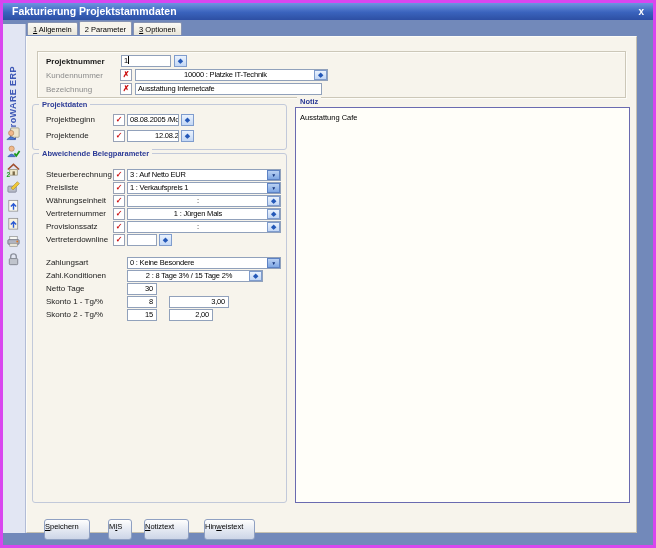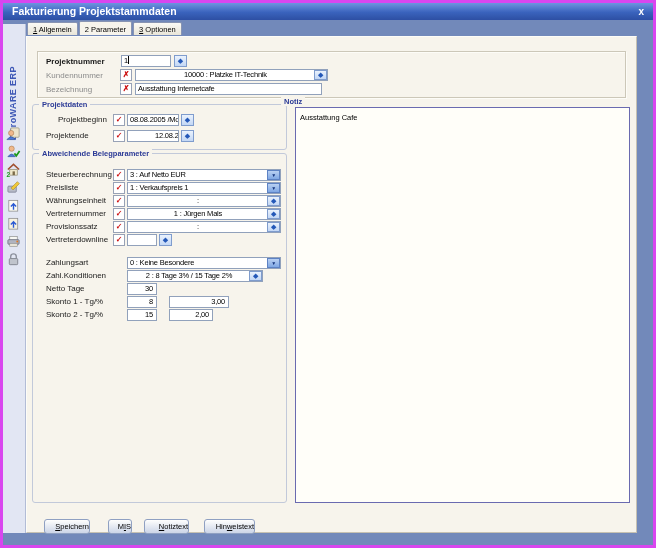--- a/index.html
+++ b/index.html
@@ -51,23 +51,23 @@
   .spin.inbtn,.drop.inbtn{height:10px;line-height:8px;border-width:1px;}
   .spin.abs{position:absolute;}
   .drop{width:13px;height:12px;border:1px solid #5d82c4;background:linear-gradient(#b9d0f2,#7fa7e4);
         color:#16357e;font-size:5px;line-height:9px;text-align:center;}
   .xbtn,.cbx{position:absolute;width:12px;height:12px;background:#fff;border:1px solid #98a2b6;
         font-size:8px;line-height:10px;text-align:center;color:#cc1111;font-weight:bold;}
   
   .notebox{position:absolute;background:#fffef9;border:1px solid #6a6ab0;padding:3px 4px;}
   .noteline{font-size:7.5px;line-height:14px;color:#000;white-space:pre;}
   
-  .btn{position:absolute;height:15px;border:1px solid #8fa0c2;border-radius:3px;
+  .btn{position:absolute;height:21px;border:1px solid #8fa0c2;border-radius:3px;
        background:linear-gradient(#fefefd,#e2e7f1 55%,#ccd5e7);font-size:7.5px;line-height:13px;
-       text-align:right;color:#000;cursor:default;}
+       text-align:left;color:#000;cursor:default;}
 </style>
 </head>
 <body>
 
 <div id="window">
 
   <div class="titlebar">
     <span>Fakturierung Projektstammdaten</span>
     <span class="close">x</span>
   </div>
@@ -135,21 +135,21 @@
         <div class="xbtn" style="left:82px;top:17px;">✗</div>
         <div class="tb combo center" style="left:97px;top:17px;width:193px;"><span>10000 : Platzke IT-Technik</span><span class="spin inbtn">◆</span></div>
 
         <div class="flabel dim" style="left:8px;top:32px;">Bezeichnung</div>
         <div class="xbtn" style="left:82px;top:31px;">✗</div>
         <div class="tb" style="left:97px;top:31px;width:187px;"><span>Ausstattung Internetcafe</span></div>
       </div>
 
       <div class="fset" style="left:5px;top:67px;width:255px;height:46px;">
         <div class="legend">Projektdaten</div>
-        <div class="flabel" style="left:13px;top:9px;margin-left:12px;">Projektbeginn</div>
+        <div class="flabel" style="left:13px;top:9px;">Projektbeginn</div>
         <div class="cbx" style="left:80px;top:9px;">✓</div>
         <div class="tb" style="left:94px;top:9px;width:52px;"><span>08.08.2005 /Mo</span></div>
         <div class="spin abs" style="left:148px;top:9px;">◆</div>
         <div class="flabel" style="left:13px;top:25px;">Projektende</div>
         <div class="cbx" style="left:80px;top:25px;">✓</div>
         <div class="tb" style="left:94px;top:25px;width:52px;padding-left:27px;"><span>12.08.2005 /Fr</span></div>
         <div class="spin abs" style="left:148px;top:25px;">◆</div>
       </div>
 
       <div class="fset" style="left:5px;top:116px;width:255px;height:350px;">
@@ -191,21 +191,21 @@
 
         <div class="flabel" style="left:13px;top:142px;">Skonto 1 - Tg/%</div>
         <div class="tb right" style="left:94px;top:142px;width:30px;"><span>8</span></div>
         <div class="tb right" style="left:136px;top:142px;width:60px;"><span>3,00</span></div>
 
         <div class="flabel" style="left:13px;top:155px;">Skonto 2 - Tg/%</div>
         <div class="tb right" style="left:94px;top:155px;width:30px;"><span>15</span></div>
         <div class="tb right" style="left:136px;top:155px;width:44px;"><span>2,00</span></div>
       </div>
 
-      <div class="legend" style="position:absolute;left:254px;top:60px;">Notiz</div>
+      <div class="legend" style="position:absolute;left:270px;top:60px;">Notiz</div>
       <div class="notebox" style="left:268px;top:70px;width:335px;height:396px;">
         <div class="noteline">Ausstattung Cafe</div>
         <div class="noteline"> </div>
       </div>
 
       <div class="btn" style="left:17px;top:482px;width:46px;"><span></span><span class="u">S</span><span>peichern</span></div>
       <div class="btn" style="left:81px;top:482px;width:24px;"><span>M</span><span class="u">I</span><span>S</span></div>
       <div class="btn" style="left:117px;top:482px;width:45px;"><span></span><span class="u">N</span><span>otiztext</span></div>
       <div class="btn" style="left:177px;top:482px;width:51px;"><span>Hin</span><span class="u">w</span><span>eistext</span></div>
 

